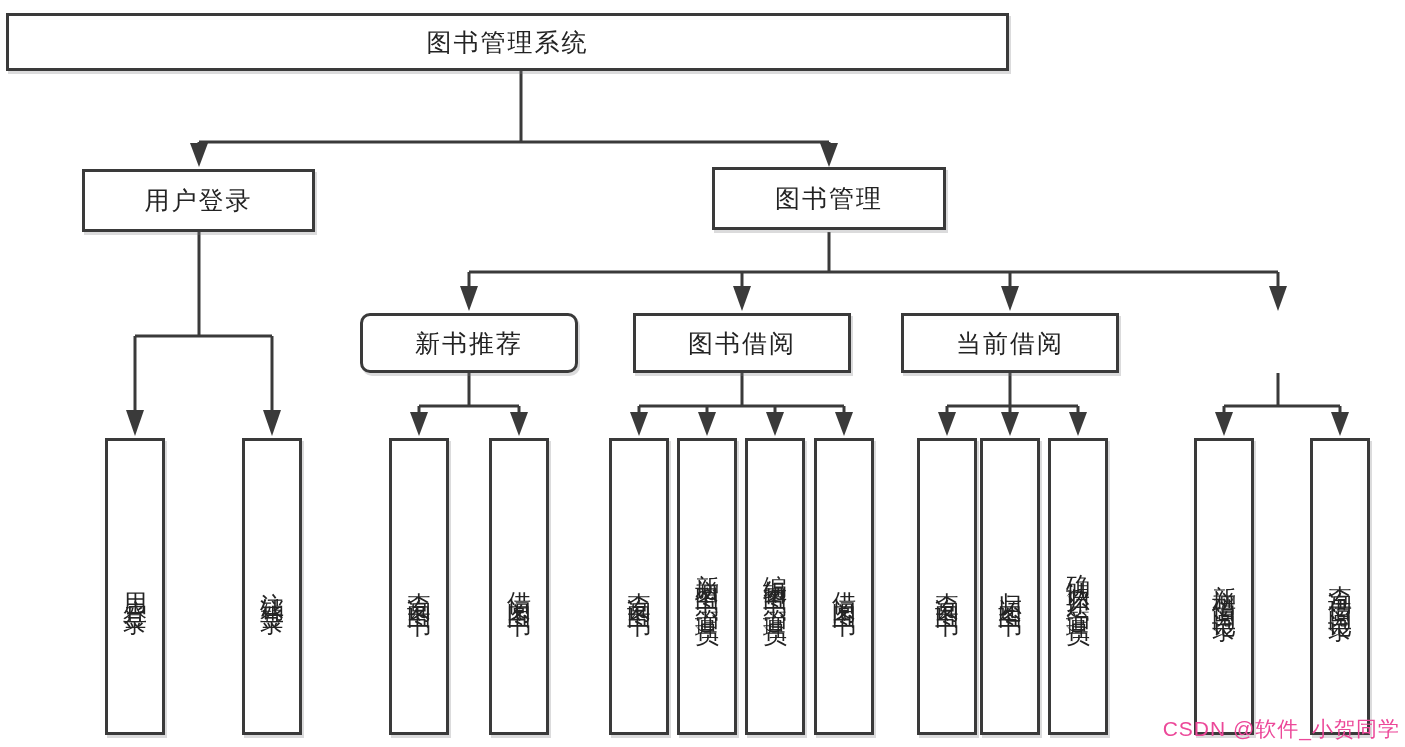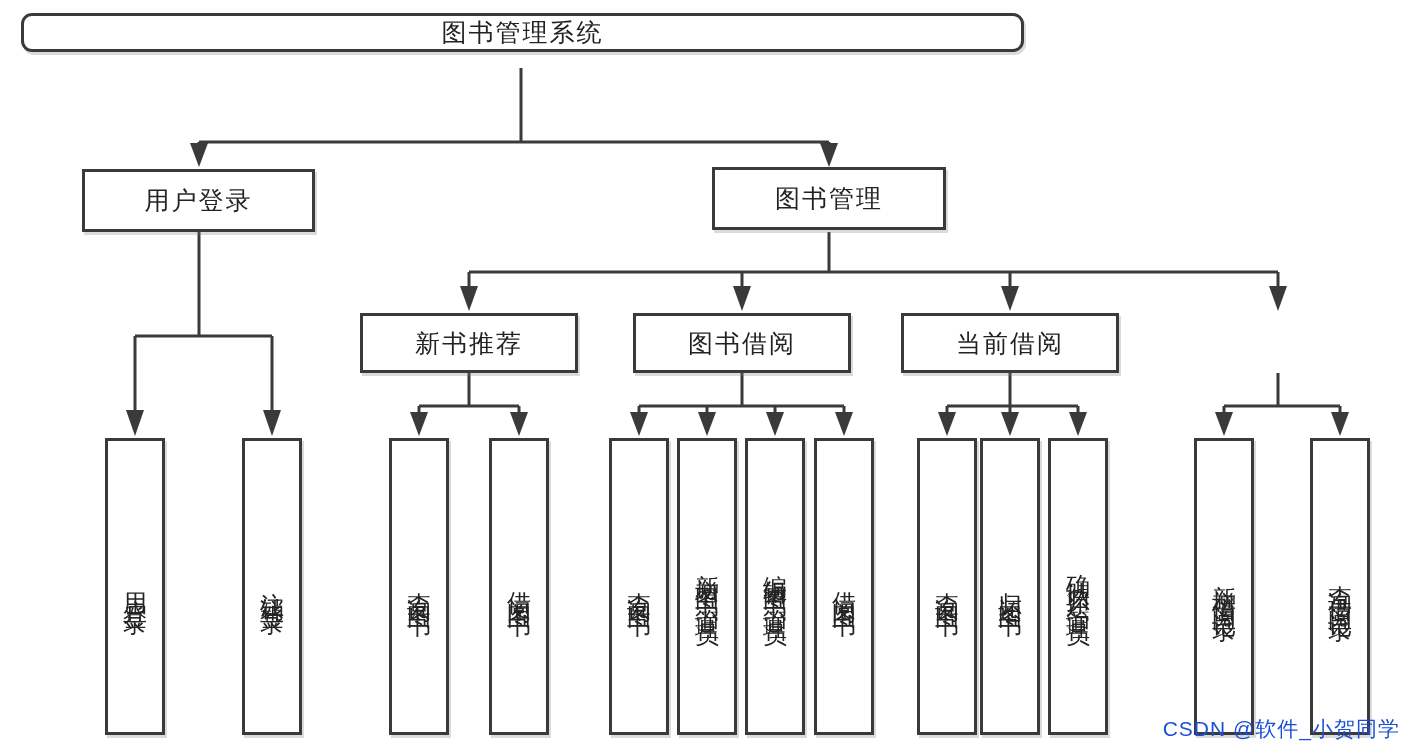--- a/index.html
+++ b/index.html
@@ -16,21 +16,21 @@
     display:flex; align-items:center; justify-content:center;
     color:#232323; box-shadow:2px 3px 0 rgba(125,125,130,0.28);
   }
   .h-node span { font-size:25px; letter-spacing:2px; white-space:nowrap; }
   .v-node span {
     writing-mode:vertical-rl; font-size:24px; letter-spacing:7px;
     white-space:nowrap; line-height:1;
   }
   .watermark {
     position:absolute; right:5px; bottom:4px;
-    color:#1d4ed8; font-size:21px; letter-spacing:1px;
+    color:#ec4899; font-size:21px; letter-spacing:1px;
   }
 </style>
 </head>
 <body>
 
 <div class="stage">
 
   <svg class="connectors" viewBox="0 0 1405 747" xmlns="http://www.w3.org/2000/svg">
 
     <path d="M521 68 V142 M199 142 H829"></path>
@@ -79,32 +79,32 @@
     <line x1="1078" y1="406" x2="1078" y2="414"></line>
       <polygon points="1069,412 1087,412 1078,436"></polygon>
 
     <path d="M1278 373 V406 M1224 406 H1340"></path>
     <line x1="1224" y1="406" x2="1224" y2="414"></line>
       <polygon points="1215,412 1233,412 1224,436"></polygon>
     <line x1="1340" y1="406" x2="1340" y2="414"></line>
       <polygon points="1331,412 1349,412 1340,436"></polygon>
   </svg>
 
-  <div class="node h-node" style="left:21px; top:13px; width:1003px; height:39px;border-radius:11px;">
+  <div class="node h-node" style="left:6px; top:13px; width:1003px; height:58px;">
     <span>图书管理系统</span>
   </div>
 
   <div class="node h-node" style="left:82px; top:169px; width:233px; height:63px;">
     <span>用户登录</span>
   </div>
   <div class="node h-node" style="left:712px; top:167px; width:234px; height:63px;">
     <span>图书管理</span>
   </div>
 
-  <div class="node h-node" style="left:360px; top:313px; width:218px; height:60px;">
+  <div class="node h-node" style="left:360px; top:313px; width:218px; height:60px;border-radius:10px;">
     <span>新书推荐</span>
   </div>
   <div class="node h-node" style="left:633px; top:313px; width:218px; height:60px;">
     <span>图书借阅</span>
   </div>
   <div class="node h-node" style="left:901px; top:313px; width:218px; height:60px;">
     <span>当前借阅</span>
   </div>
 
   <div class="node v-node" style="left:105px; top:438px; width:60px; height:297px;">

